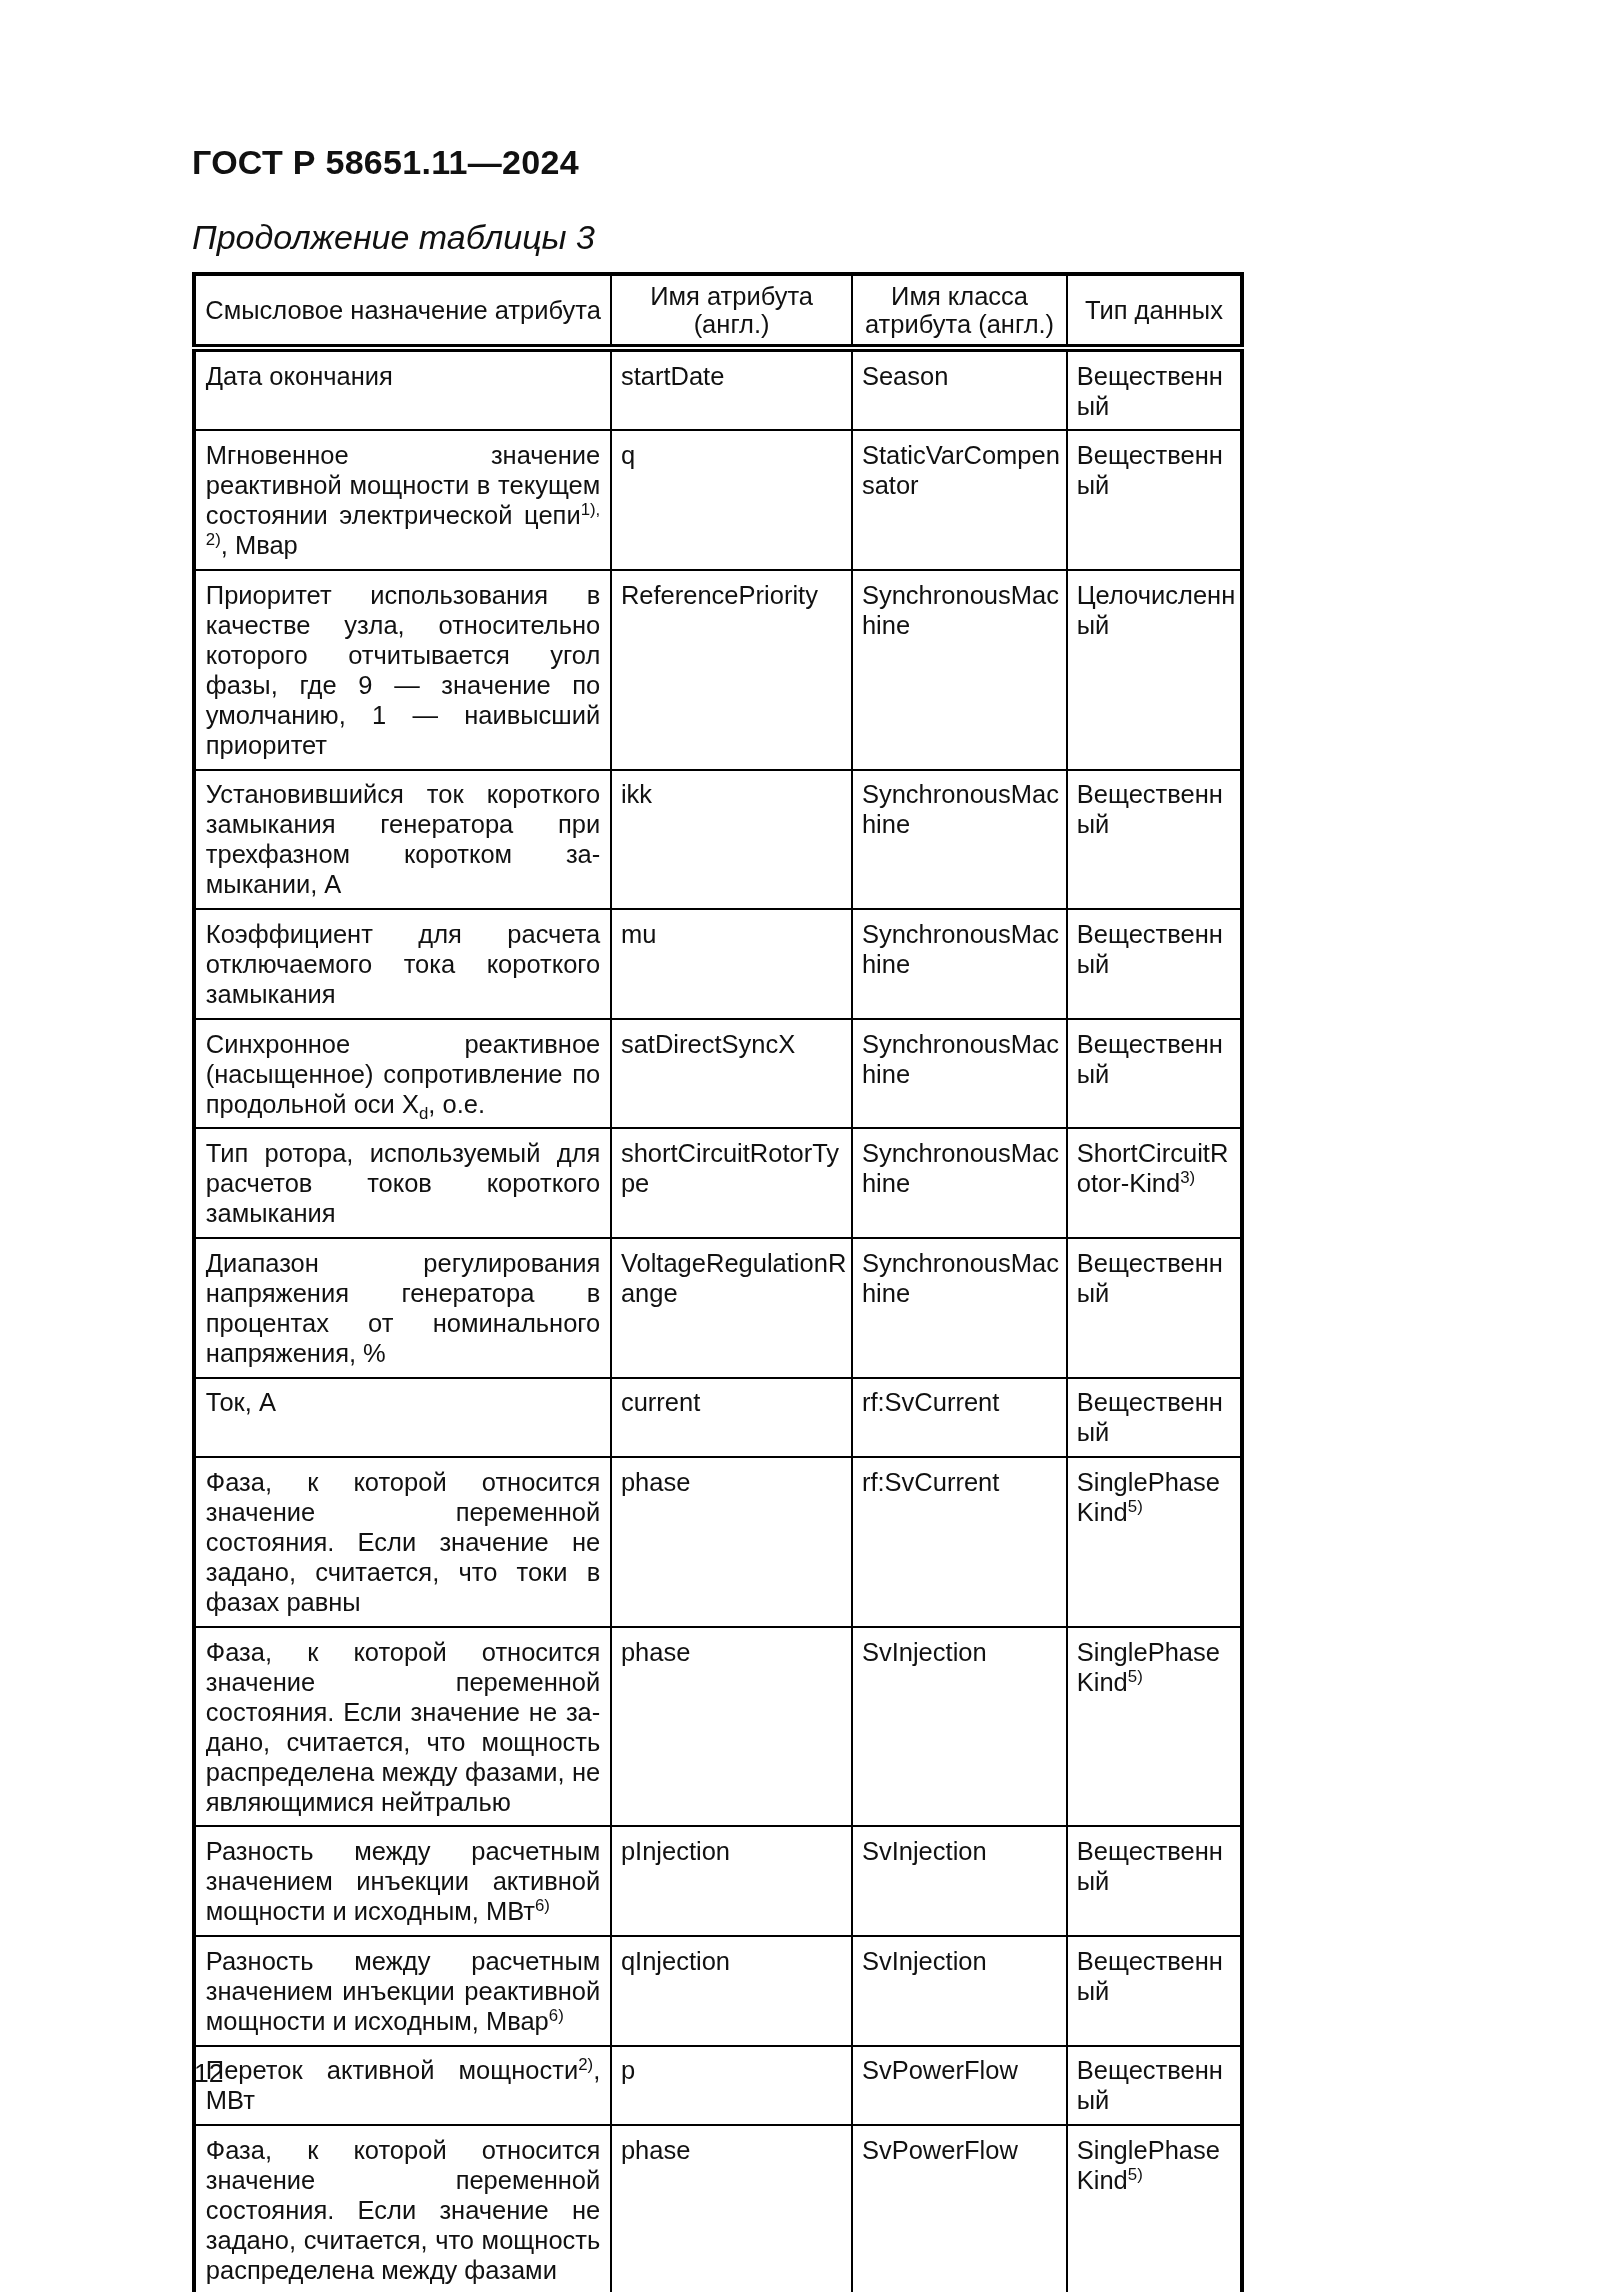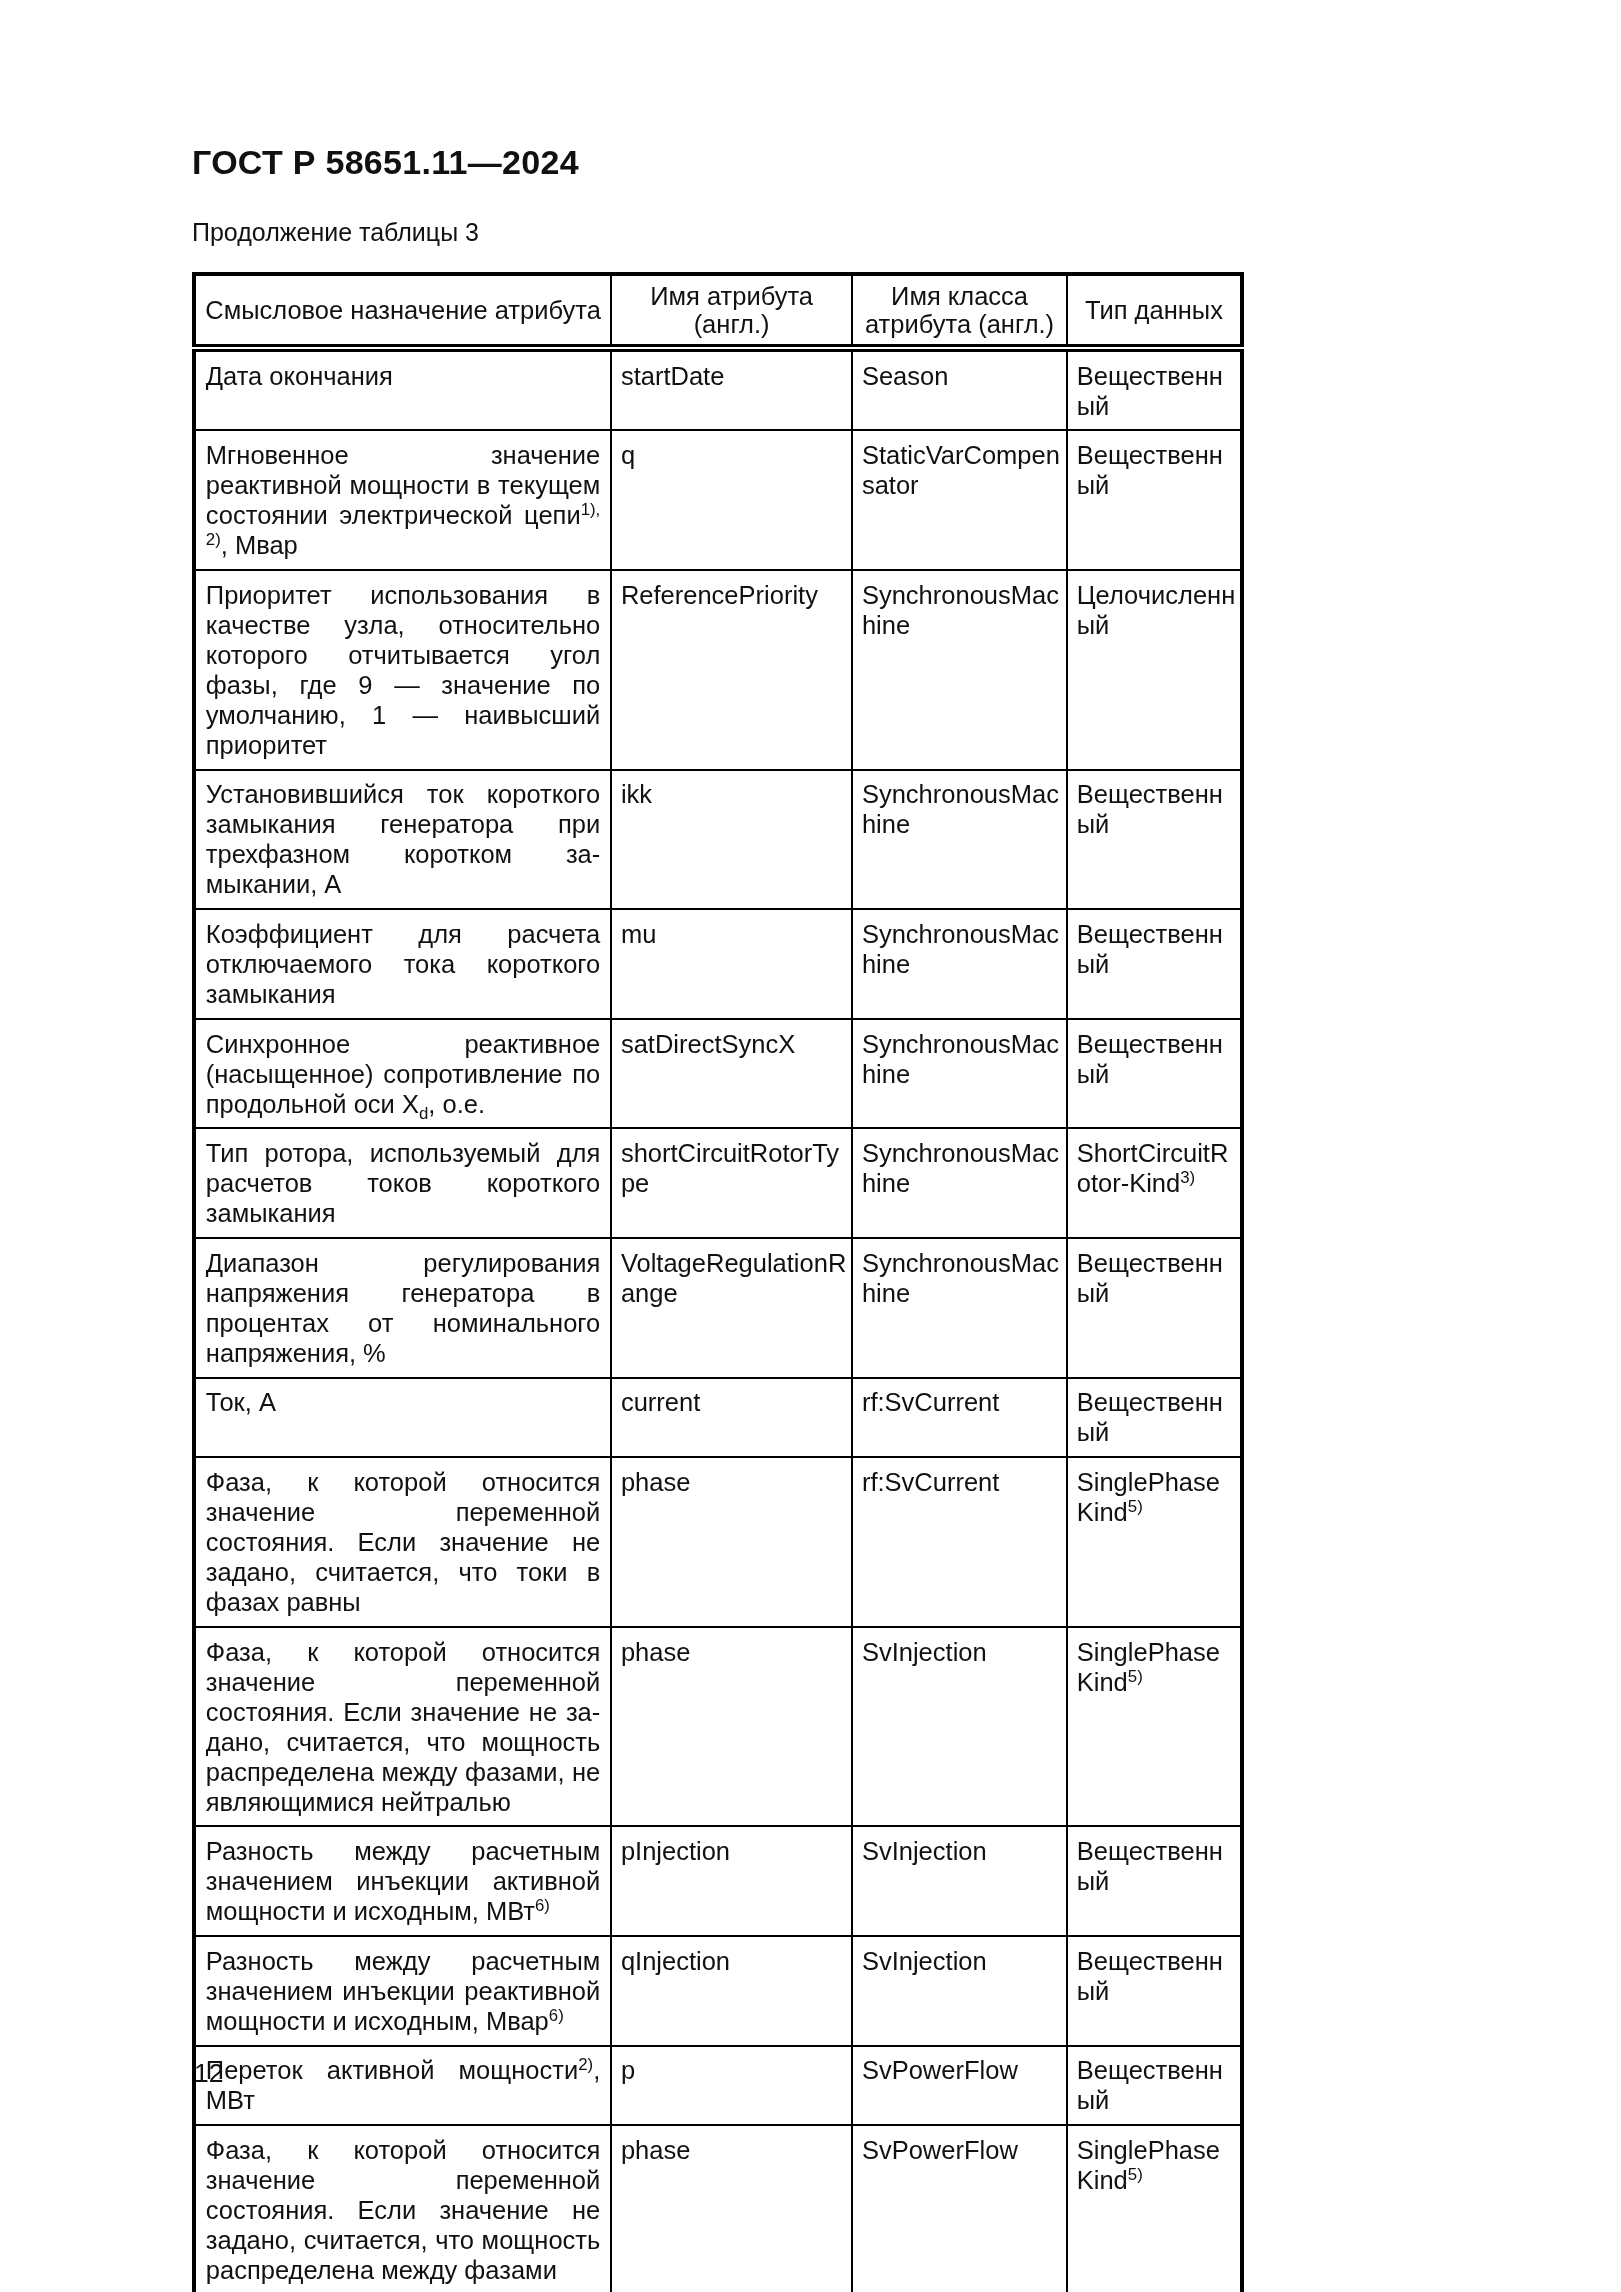--- a/index.html
+++ b/index.html
@@ -21,21 +21,22 @@
     top: 143px;
     font-size: 34px;
     font-weight: bold;
     letter-spacing: 0.3px;
     white-space: nowrap;
   }
   .table-caption {
     position: absolute;
     left: 192px;
     top: 218px;
-    font-size: 25px;
+    font-size: 34px;
+    font-style: italic;
     white-space: nowrap;
   }
   table.attr-table {
     position: absolute;
     left: 192px;
     top: 272px;
     width: 1052px;
     border-collapse: collapse;
     table-layout: fixed;
     border: 4.9px solid #000;

